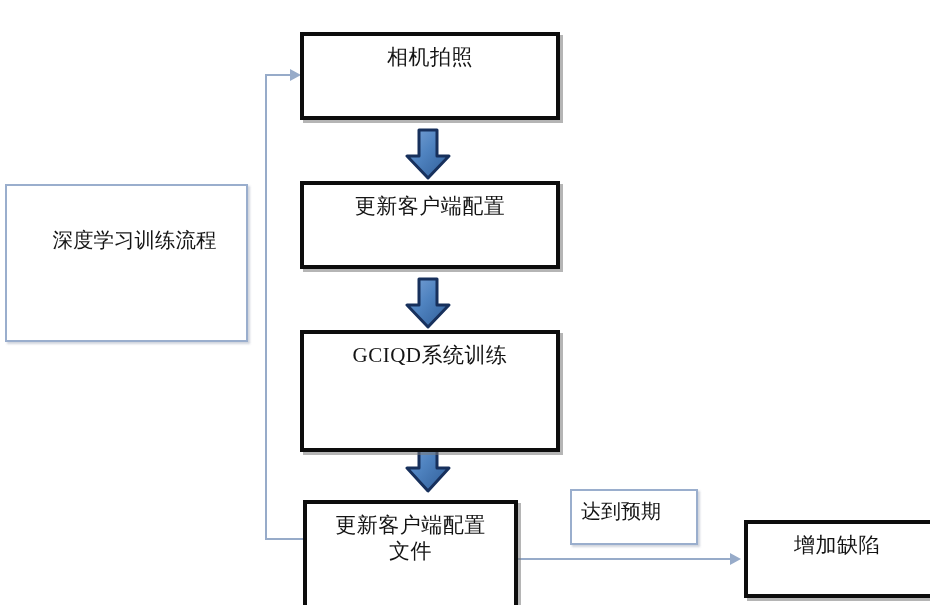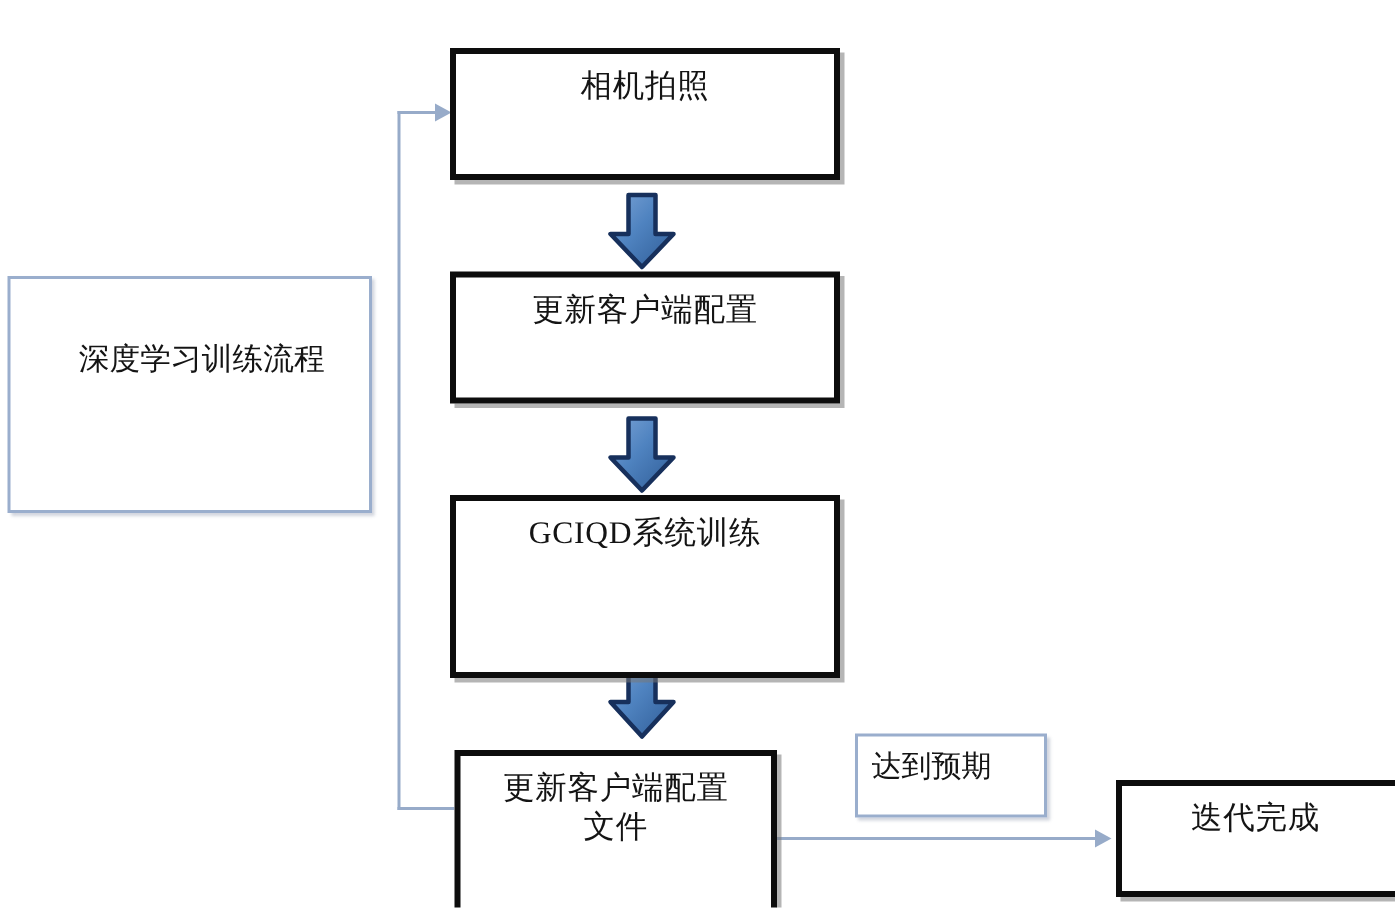--- a/index.html
+++ b/index.html
@@ -167,21 +167,21 @@
   </div>
 
   <div class="line line-h" style="left:518px; top:546px; width:216px;"></div>
   <div class="arrowhead-right" style="left:730px; top:541px;"></div>
 
   <div class="node-blue" id="expect-box" style="left:570px; top:477px; width:128px; height:56px;">
     <div class="node-text">达到预期</div>
   </div>
 
   <div class="node-black" id="done-box" style="left:744px; top:508px; width:200px; height:78px;">
-    <div class="node-text" style="padding-right:14px;">迭代完成</div>
+    <div class="node-text" style="padding-right:14px;">增加缺陷</div>
   </div>
 
   <div class="node-blue" id="note-box" style="left:5px; top:172px; width:243px; height:158px;">
     <div class="node-text">
       <span>深度学习训练流程</span>
     </div>
   </div>
 
 </div>
 

